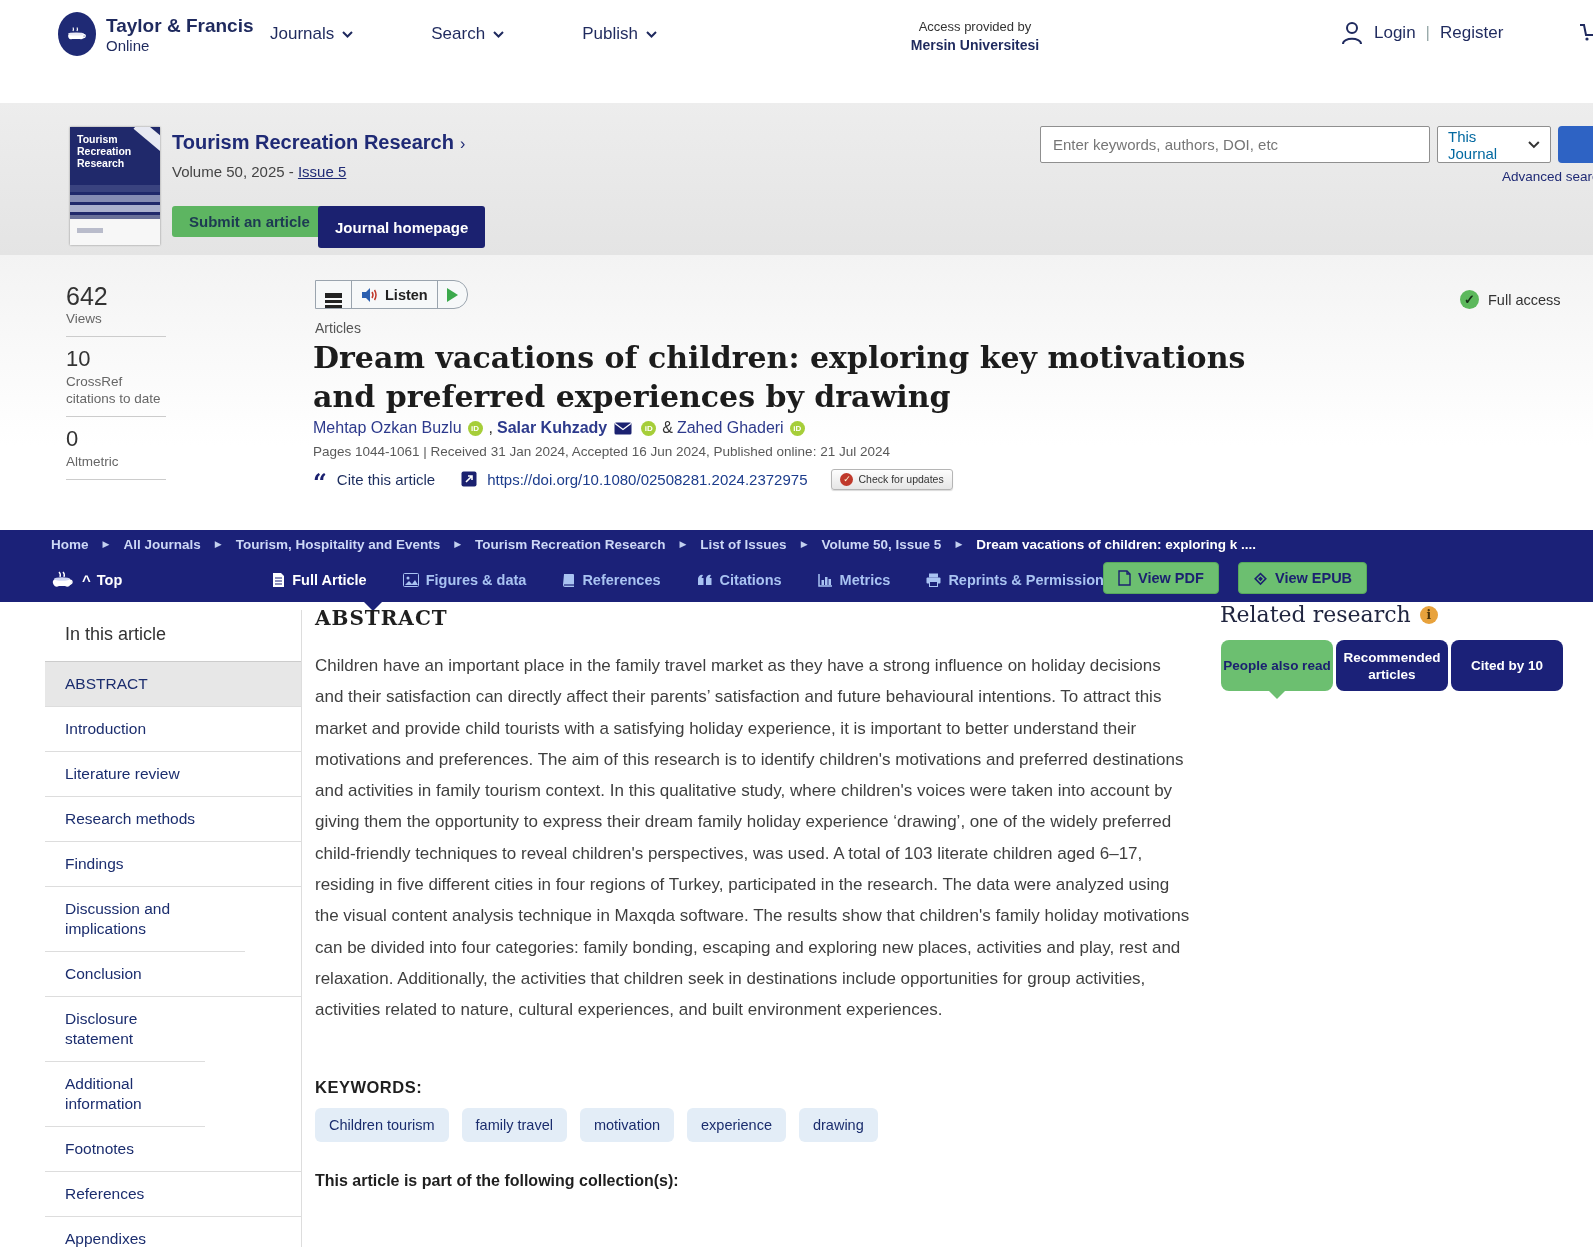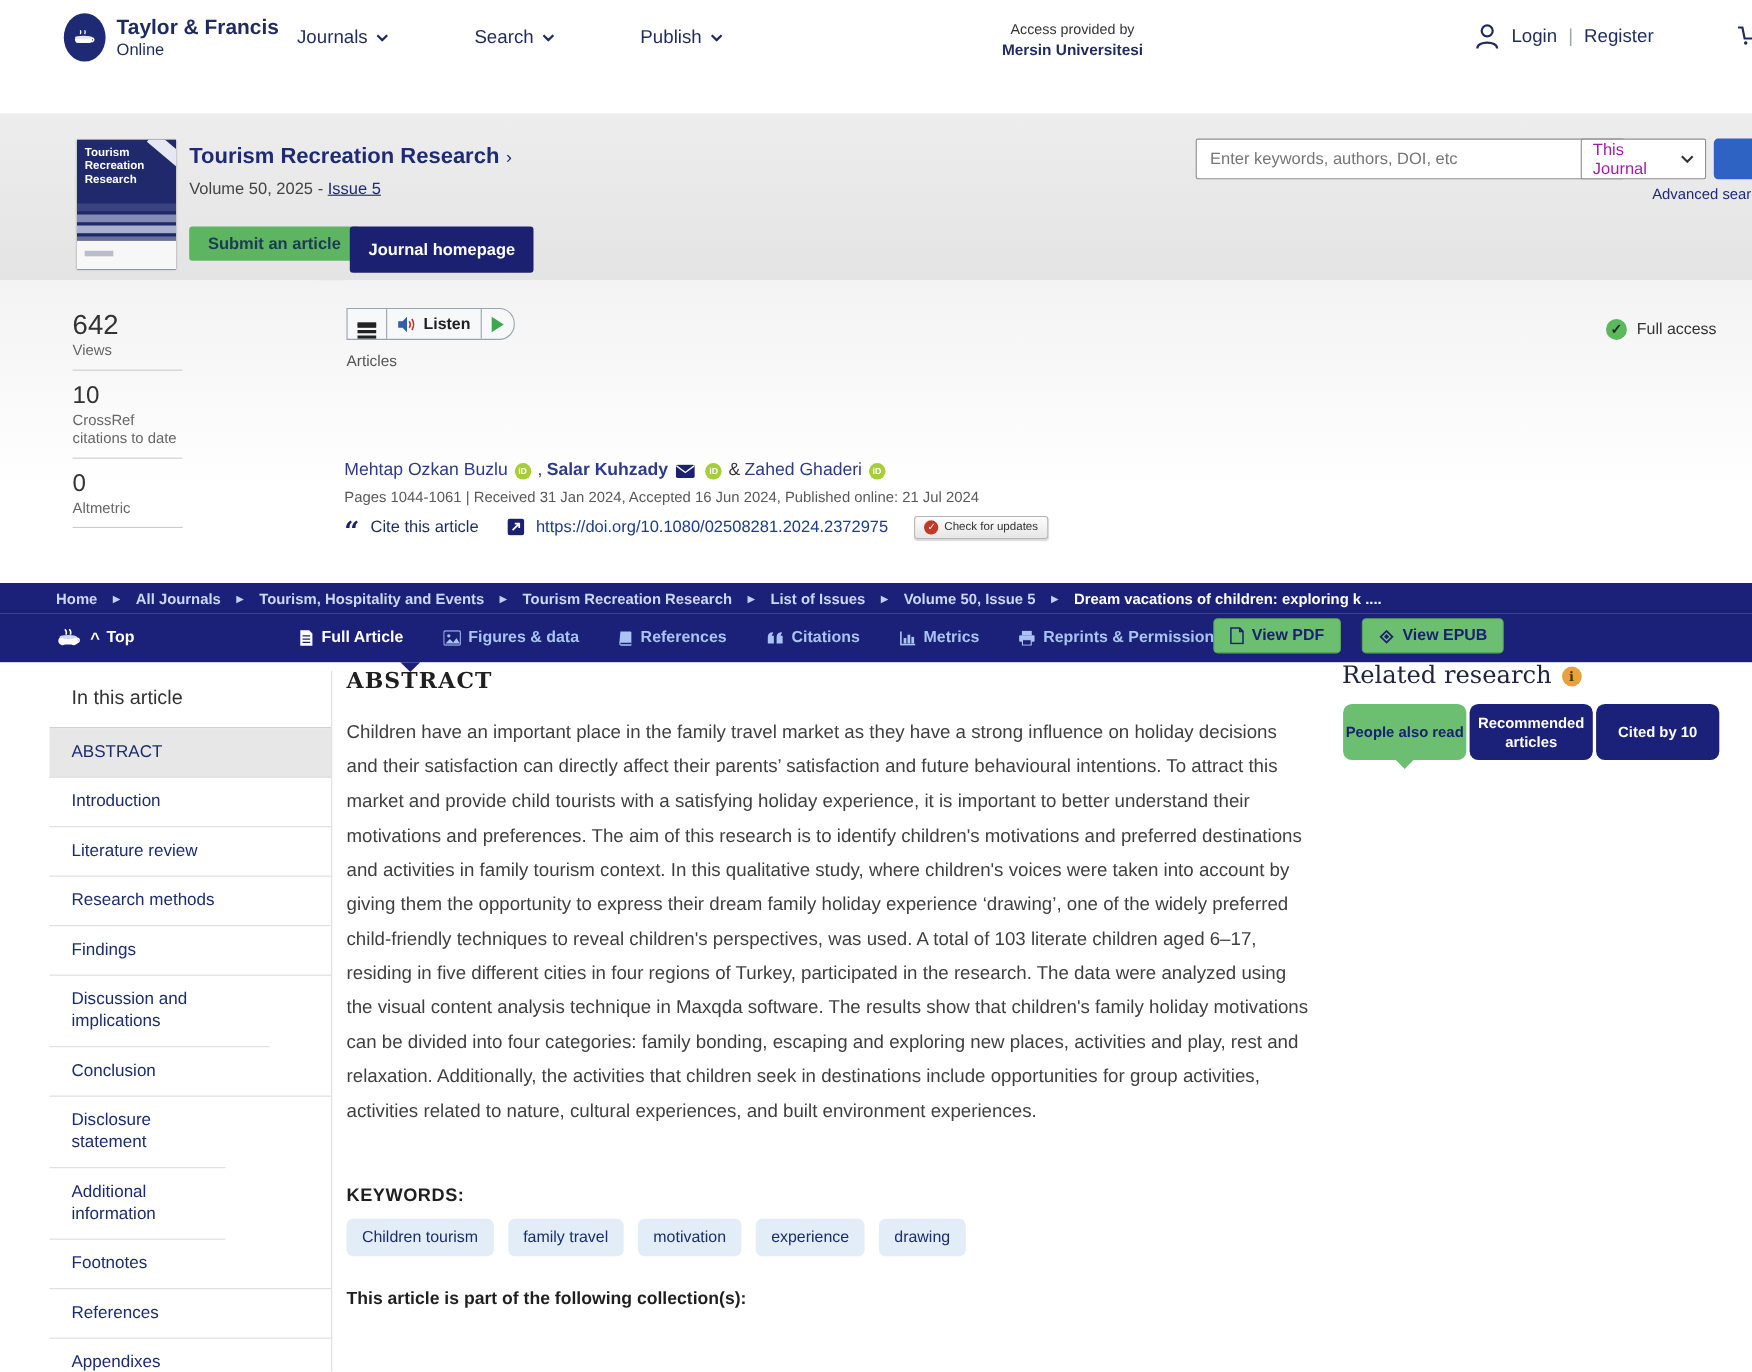--- a/index.html
+++ b/index.html
@@ -45,25 +45,25 @@
   .jr-vol { left:172px; top:60px; font-size:15px; color:#444; }
   .jr-vol a { color:#1f2a75; text-decoration:underline; cursor:pointer; }
   .btn-submit { left:172px; top:103px; height:31px; padding:0 17px; background:#5db561;
     border-radius:3px; display:flex; align-items:center; font-size:15px; font-weight:bold;
     color:#1d3a52; cursor:pointer; }
   .btn-homepage { left:318px; top:103px; height:42px; padding:0 17px; background:#1b2170;
     border-radius:3px; display:flex; align-items:center; font-size:15px; font-weight:bold;
     color:#fff; cursor:pointer; }
   .search-input { left:1040px; top:23px; width:390px; height:37px; border:1px solid #8f8f8f;
     border-radius:2px; font-size:15px; padding:0 12px; color:#333; background:#fff;
-    font-family:"Liberation Sans",sans-serif;margin-left:47px; }
+    font-family:"Liberation Sans",sans-serif; }
   .search-input::placeholder { color:#767676; }
   .scope-select { left:1437px; top:23px; width:114px; height:37px; background:#fff;
     border:1px solid #8f8f8f; border-radius:2px; display:flex; align-items:center;
-    justify-content:space-between; padding:0 10px; font-size:15px; color:#a21caf; cursor:pointer; }
+    justify-content:space-between; padding:0 10px; font-size:15px; color:#0369a1; cursor:pointer; }
   .search-go { left:1558px; top:23px; width:50px; height:37px; background:#2e63c4; border-radius:4px; }
   .advanced { left:1502px; top:66px; font-size:13.5px; color:#1f2a75; cursor:pointer; white-space:nowrap; }
 
   
   #article-header { left:0; top:255px; width:1593px; height:273px;
     background:linear-gradient(#f3f3f3,#ffffff 70%); }
   .metric-col { left:66px; top:27px; width:100px; }
   .metric-value { font-size:25px; color:#333; line-height:28px; }
   .metric-label { font-size:13.5px; color:#666; line-height:17px; padding-bottom:9px;
     border-bottom:1px solid #ccc; margin-bottom:8px; }
@@ -303,20 +303,21 @@
         <div class="play-tri"></div>
       </div>
     </div>
 
     <div class="full-access abs">
       <div class="fa-circle">✓</div>
       <div class="fa-text">Full access</div>
     </div>
 
     <div class="article-kind abs">Articles</div>
+    <h1 class="article-title abs">Dream vacations of children: exploring key motivations and preferred experiences by drawing</h1>
 
     <div class="authors abs">
       <span class="author-link">Mehtap Ozkan Buzlu</span>
       <span class="orcid">iD</span>
       <span>, </span>
       <span class="author-link author-bold">Salar Kuhzady</span>
       <svg width="18" height="13" viewBox="0 0 18 13" style="margin:0 3px;">
         <rect x="0.5" y="0.5" width="17" height="12" rx="1.5" fill="#1b2170"></rect>
         <path d="M1 1.5l8 6 8-6" stroke="#fff" stroke-width="1.3" fill="none"></path>
       </svg>

